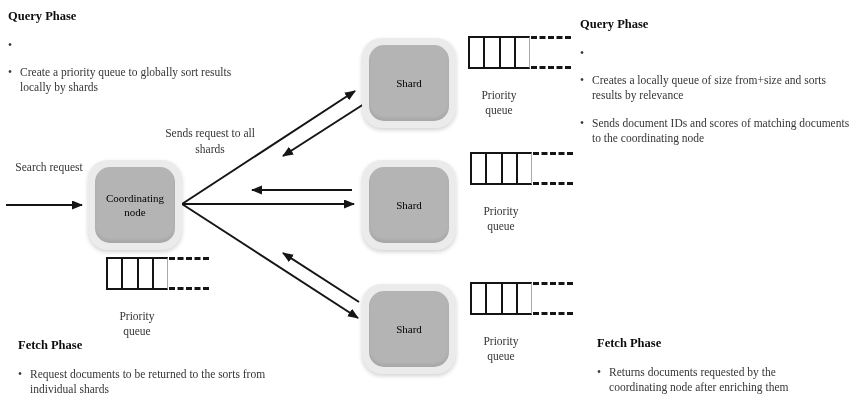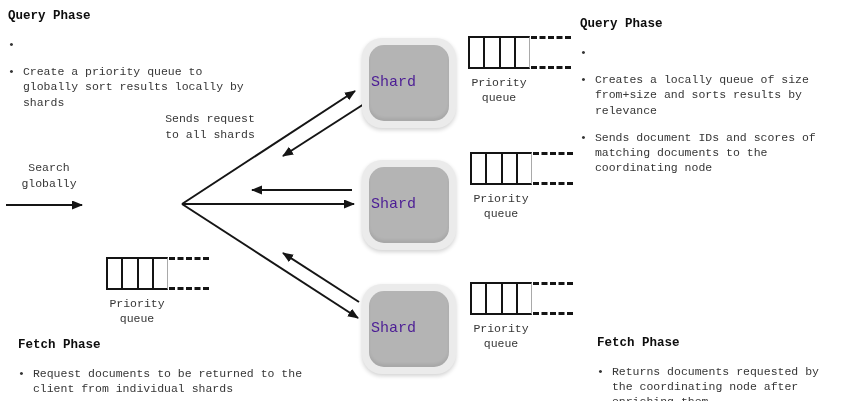--- a/index.html
+++ b/index.html
@@ -1,41 +1,41 @@
 <!DOCTYPE html>
 <html><head>
 <meta charset="utf-8">
 <style>
   html,body{margin:0;padding:0;background:#fff;}
   .canvas{
     position:relative;width:859px;height:401px;background:#ffffff;overflow:hidden;
-    font-family:Liberation Mono, monospace;color:#333;
+    font-family:Liberation Serif, serif;color:#333;
   }
   
   .panel{position:absolute;font-size:11.5px;color:#363636;}
   .panel .heading{font-size:12.5px;font-weight:bold;color:#0d0d0d;margin:0 0 14px 0;}
   .bullet{display:flex;gap:8px;margin-bottom:12px;line-height:1.32;}
   .bullet .dot{flex:0 0 auto;}
   
   .node{position:absolute;width:94px;height:90px;border-radius:20px;background:#ebebeb;
         box-shadow:0 2px 4px rgba(0,0,0,.18);}
   .node-inner{position:absolute;inset:7px;border-radius:15px;background:#b4b4b4;
-        display:flex;align-items:center;text-align:center;
-        color:#4c1d95;font-size:15px;line-height:1.3;padding:2px;
+        display:flex;align-items:center;justify-content:center;text-align:center;
+        color:#000000;font-size:11px;line-height:1.3;padding:2px;
         box-shadow:inset 0 -3px 3px rgba(0,0,0,.07);}
   
   .pq{position:absolute;}
   .pq-row{display:flex;align-items:stretch;}
   .pq-cells{display:flex;width:62px;height:33px;box-sizing:border-box;background:#fff;
         border:2px solid #141414;border-right:1px solid #a9a9a9;}
   .pq-cells .cell{flex:1 1 auto;border-right:2px solid #141414;}
   .pq-cells .cell:last-child{border-right:none;}
   .pq-dash{width:40px;height:33px;box-sizing:border-box;margin-left:1px;
         border-top:3px dashed #141414;border-bottom:3px dashed #141414;}
-  .pq-label{width:62px;margin-top:7px;text-align:center;font-size:11.5px;
+  .pq-label{width:62px;margin-top:19px;text-align:center;font-size:11.5px;
         color:#363636;line-height:1.3;}
   
   .flabel{position:absolute;font-size:11.5px;color:#363636;text-align:center;line-height:1.35;}
   
   .arrows{position:absolute;left:0;top:0;pointer-events:none;}
   .arrows line{stroke:#151515;stroke-width:2;}
 </style>
 </head>
 <body>
 
@@ -79,35 +79,40 @@
     <div class="bullet">
       <span class="dot">•</span>
       <span>Sends document IDs and scores of matching documents to the coordinating node</span>
     </div>
   </section>
 
   <section class="panel" style="left:18px;top:338px;width:285px;">
     <h3 class="heading">Fetch Phase</h3>
     <div class="bullet">
       <span class="dot">•</span>
-      <span>Request documents to be returned to the client from individual shards</span>
+      <span>Request documents to be returned to the sorts from individual shards</span>
     </div>
   </section>
 
   <section class="panel" style="left:597px;top:336px;width:235px;">
     <h3 class="heading">Fetch Phase</h3>
     <div class="bullet">
       <span class="dot">•</span>
       <span>Returns documents requested by the coordinating node after enriching them</span>
     </div>
   </section>
 
-  <div class="flabel" style="left:12px;top:160px;width:74px;">Search globally</div>
-  <div class="flabel" style="left:164px;top:111px;width:92px;">Sends request to all shards</div>
+  <div class="flabel" style="left:12px;top:160px;width:74px;">Search request</div>
+  <div class="flabel" style="left:164px;top:126px;width:92px;">Sends request to all shards</div>
 
+  <div class="node" style="left:88px;top:160px;">
+    <div class="node-inner">
+      <span>Coordinating node</span>
+    </div>
+  </div>
 
   <div class="node" style="left:362px;top:38px;">
     <div class="node-inner">
       <span>Shard</span>
     </div>
   </div>
   <div class="node" style="left:362px;top:160px;">
     <div class="node-inner">
       <span>Shard</span>
     </div>

